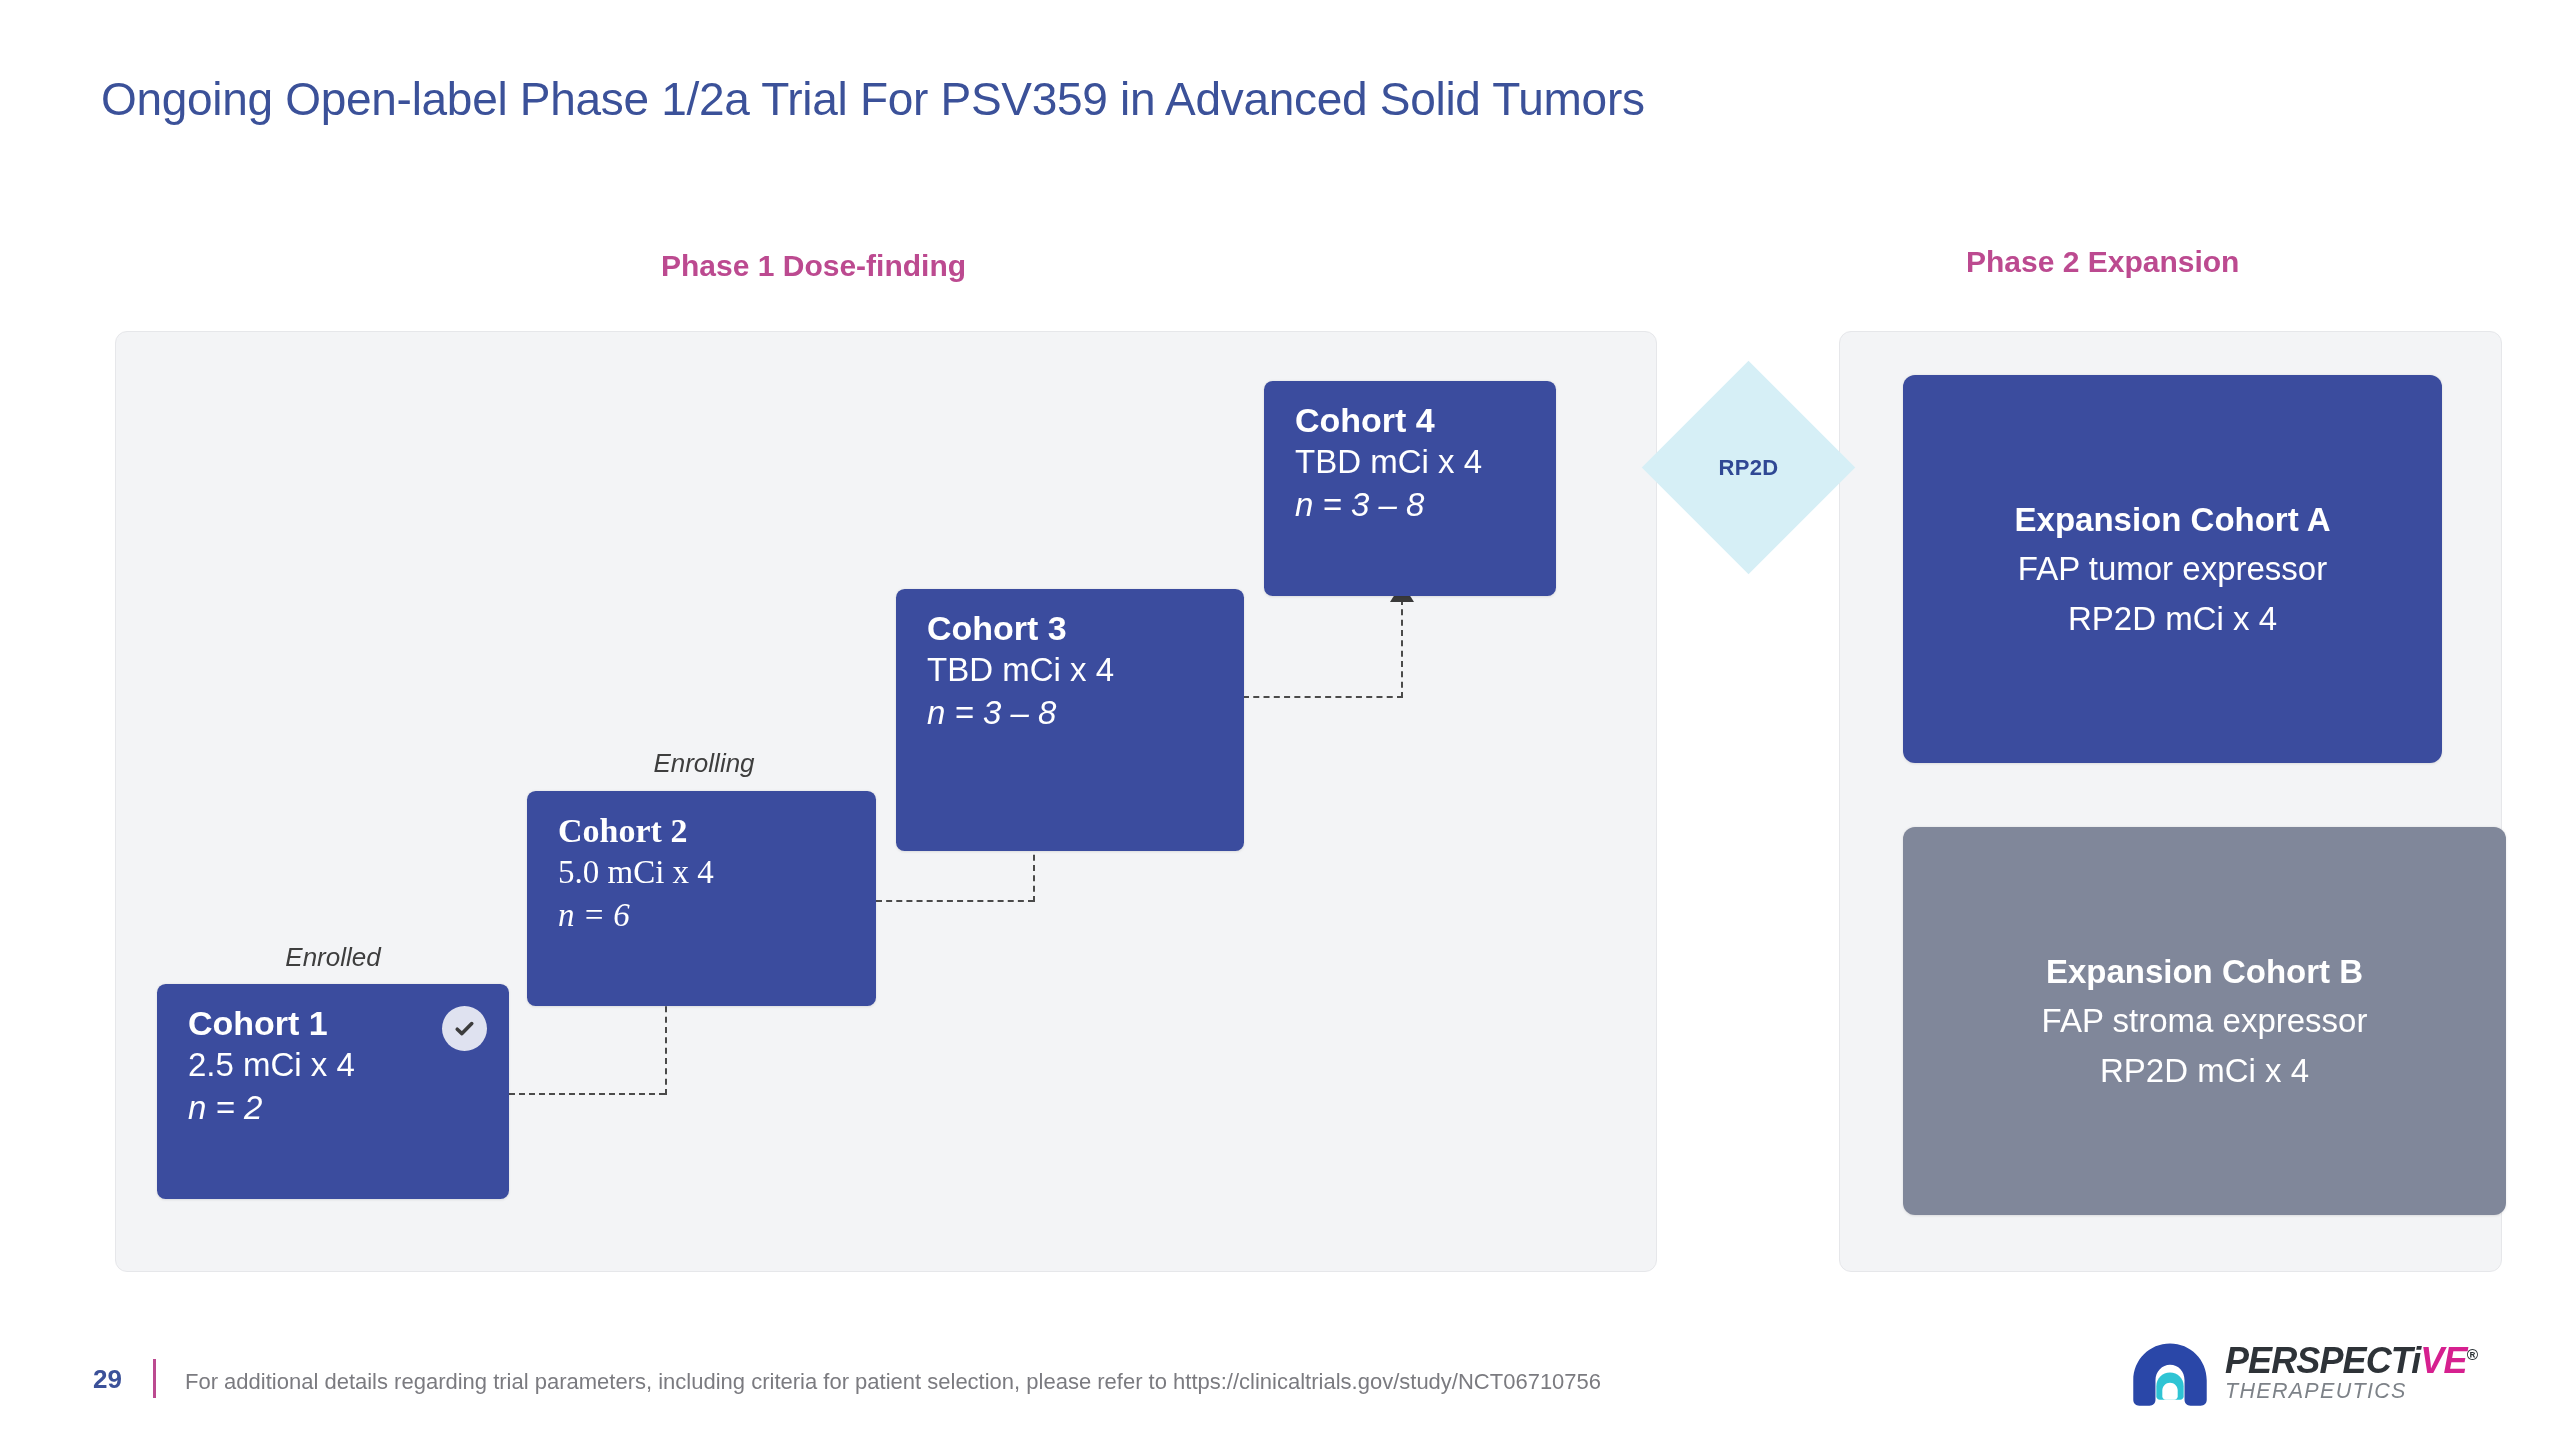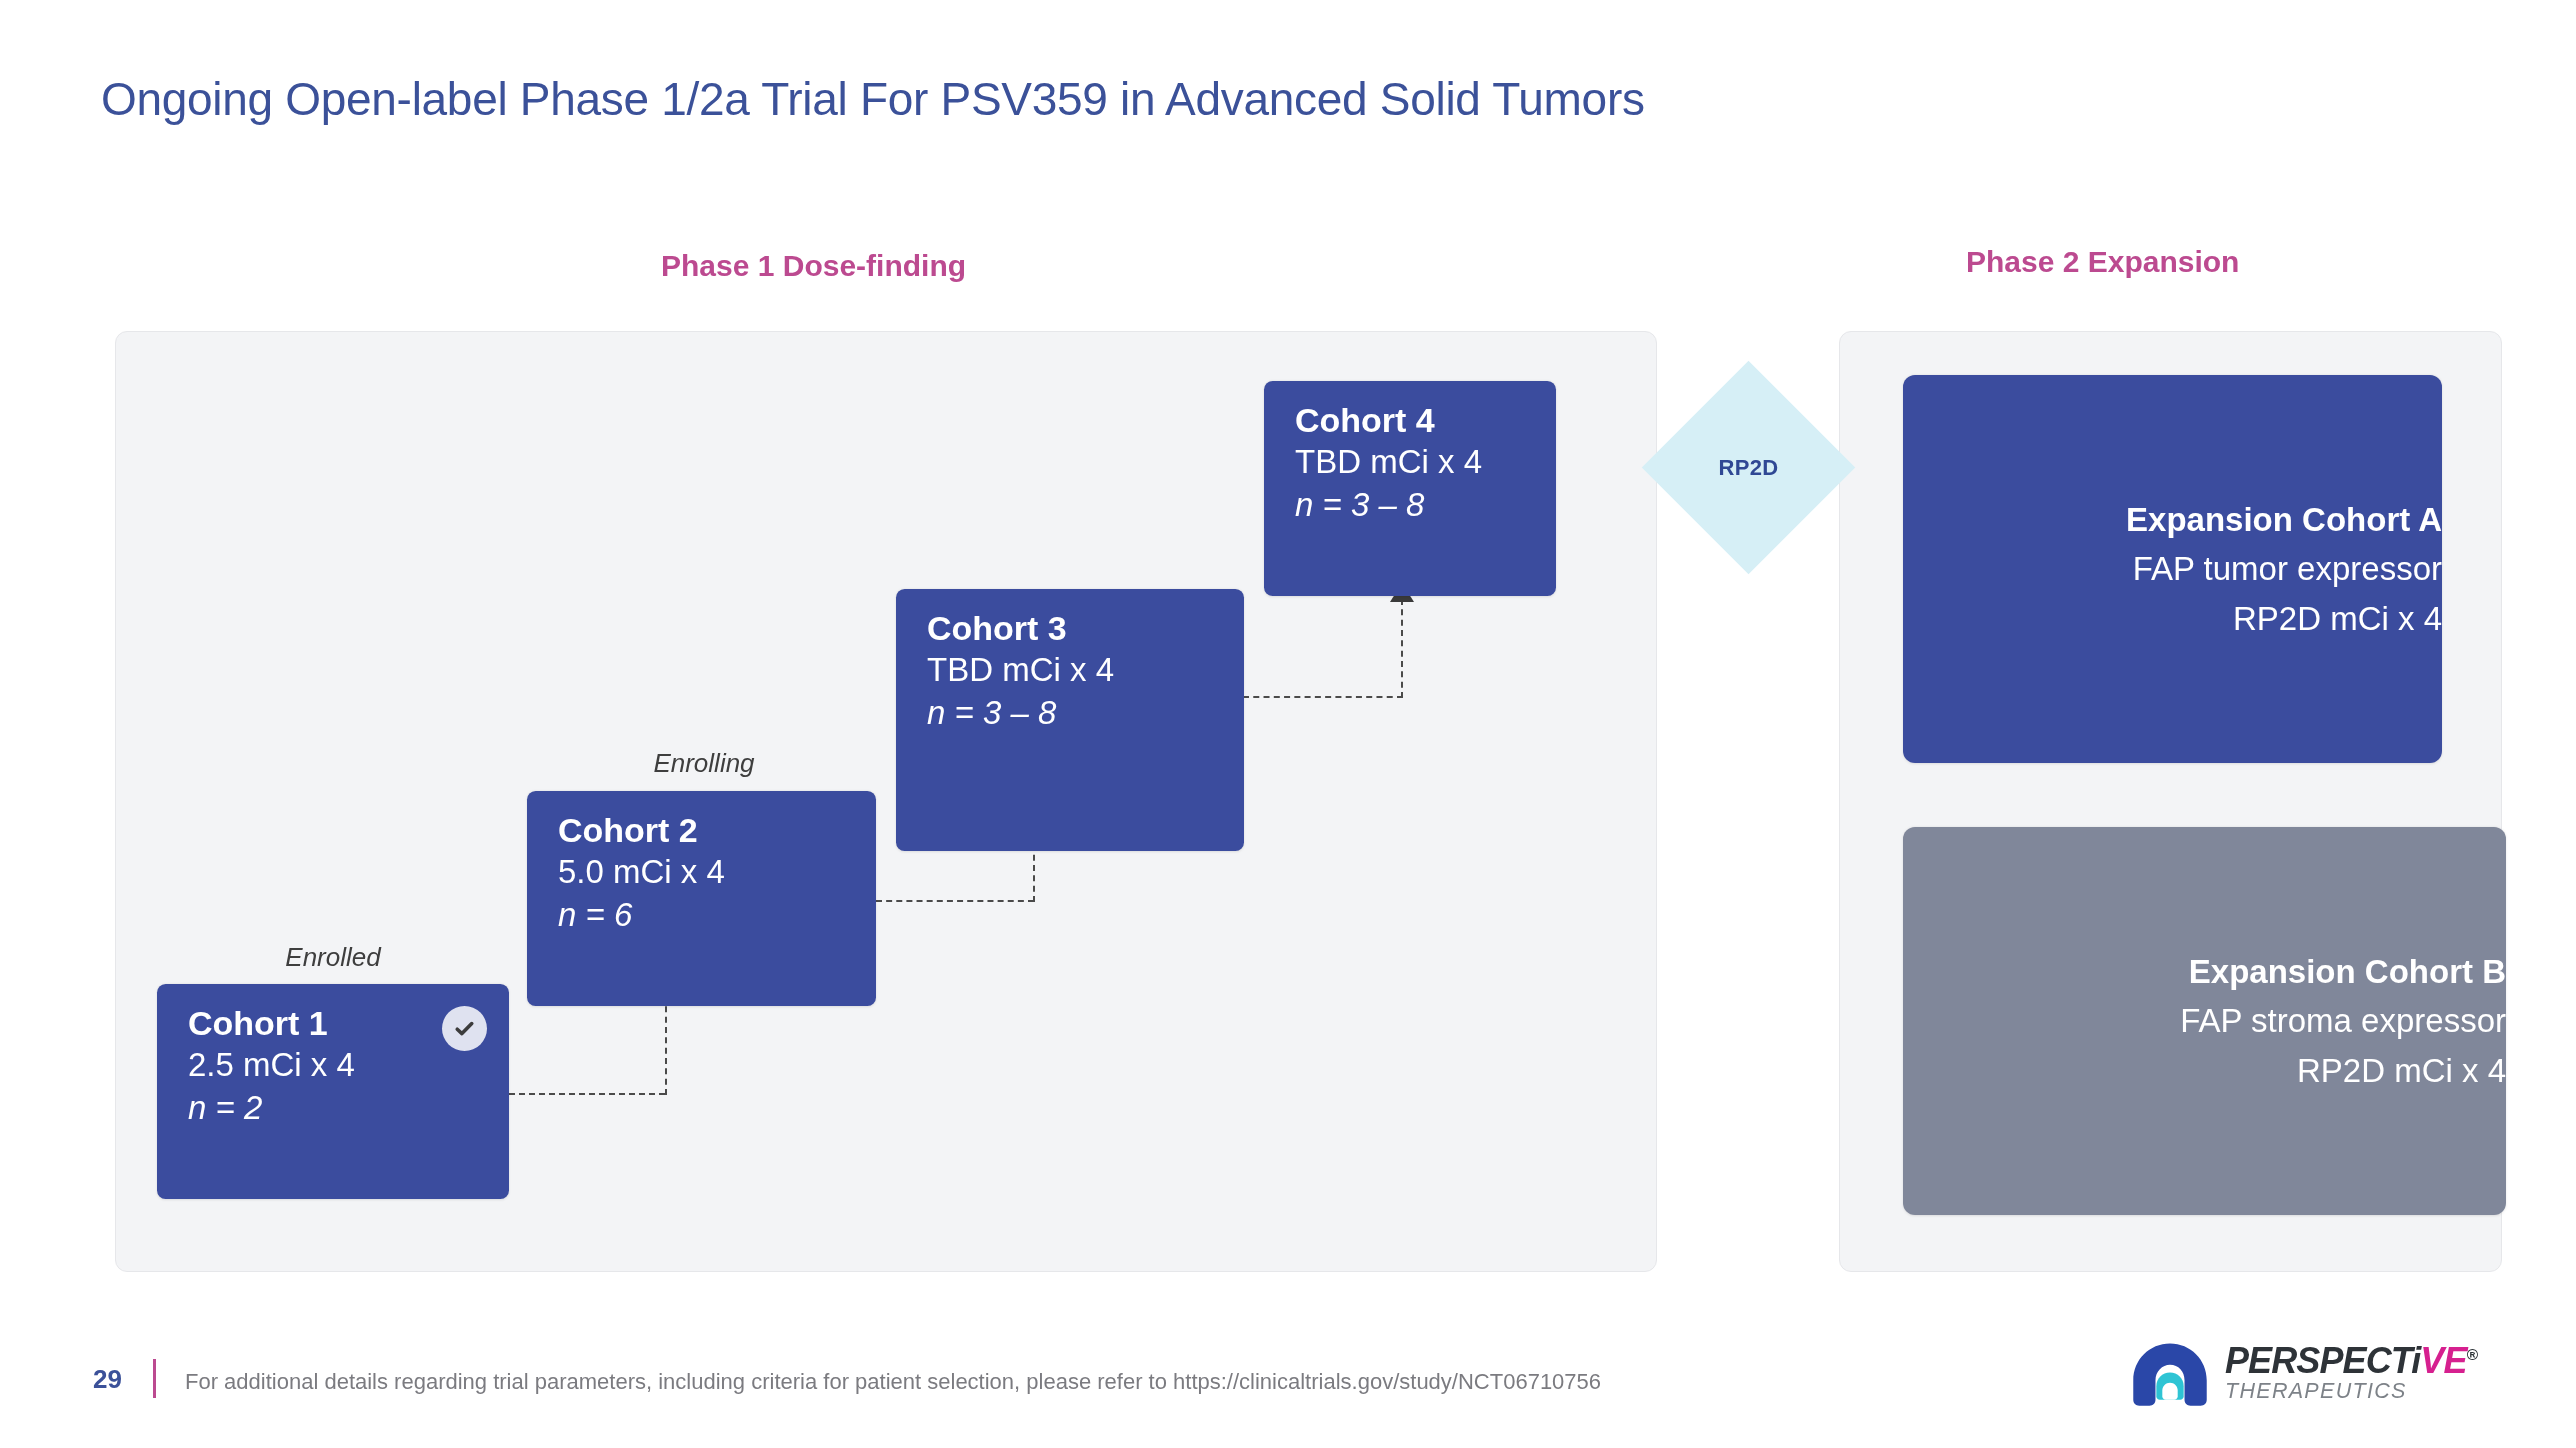--- a/index.html
+++ b/index.html
@@ -76,21 +76,21 @@
   }
   .cohort-n {
     font-size: 33px;
     font-style: italic;
     font-weight: 400;
     line-height: 1.3;
     white-space: nowrap;
   }
 
   #cohort1 { left: 157px; top: 984px; width: 352px; height: 215px; }
-  #cohort2 { left: 527px; top: 791px; width: 349px; height: 215px; }
+  #cohort2 { left: 527px; top: 791px; width: 349px; height: 215px; font-family: Liberation Serif, serif; }
   #cohort3 { left: 896px; top: 589px; width: 348px; height: 262px; }
   #cohort4 { left: 1264px; top: 381px; width: 292px; height: 215px; }
 
   
   .check-badge {
     position: absolute;
     right: 22px;
     top: 22px;
     width: 45px;
     height: 45px;
@@ -170,21 +170,21 @@
     letter-spacing: 0.3px;
   }
 
   
   .exp-box {
     position: absolute;
     border-radius: 12px;
     color: #ffffff;
     display: flex;
     flex-direction: column;
-    align-items: flex-end;
+    align-items: center;
     justify-content: center;
     text-align: center;
     box-shadow: 0 0.9px 2.6px rgba(0,0,0,0.10);
   }
   .exp-title {
     font-size: 33px;
     font-weight: bold;
     line-height: 1.5;
     white-space: nowrap;
   }

